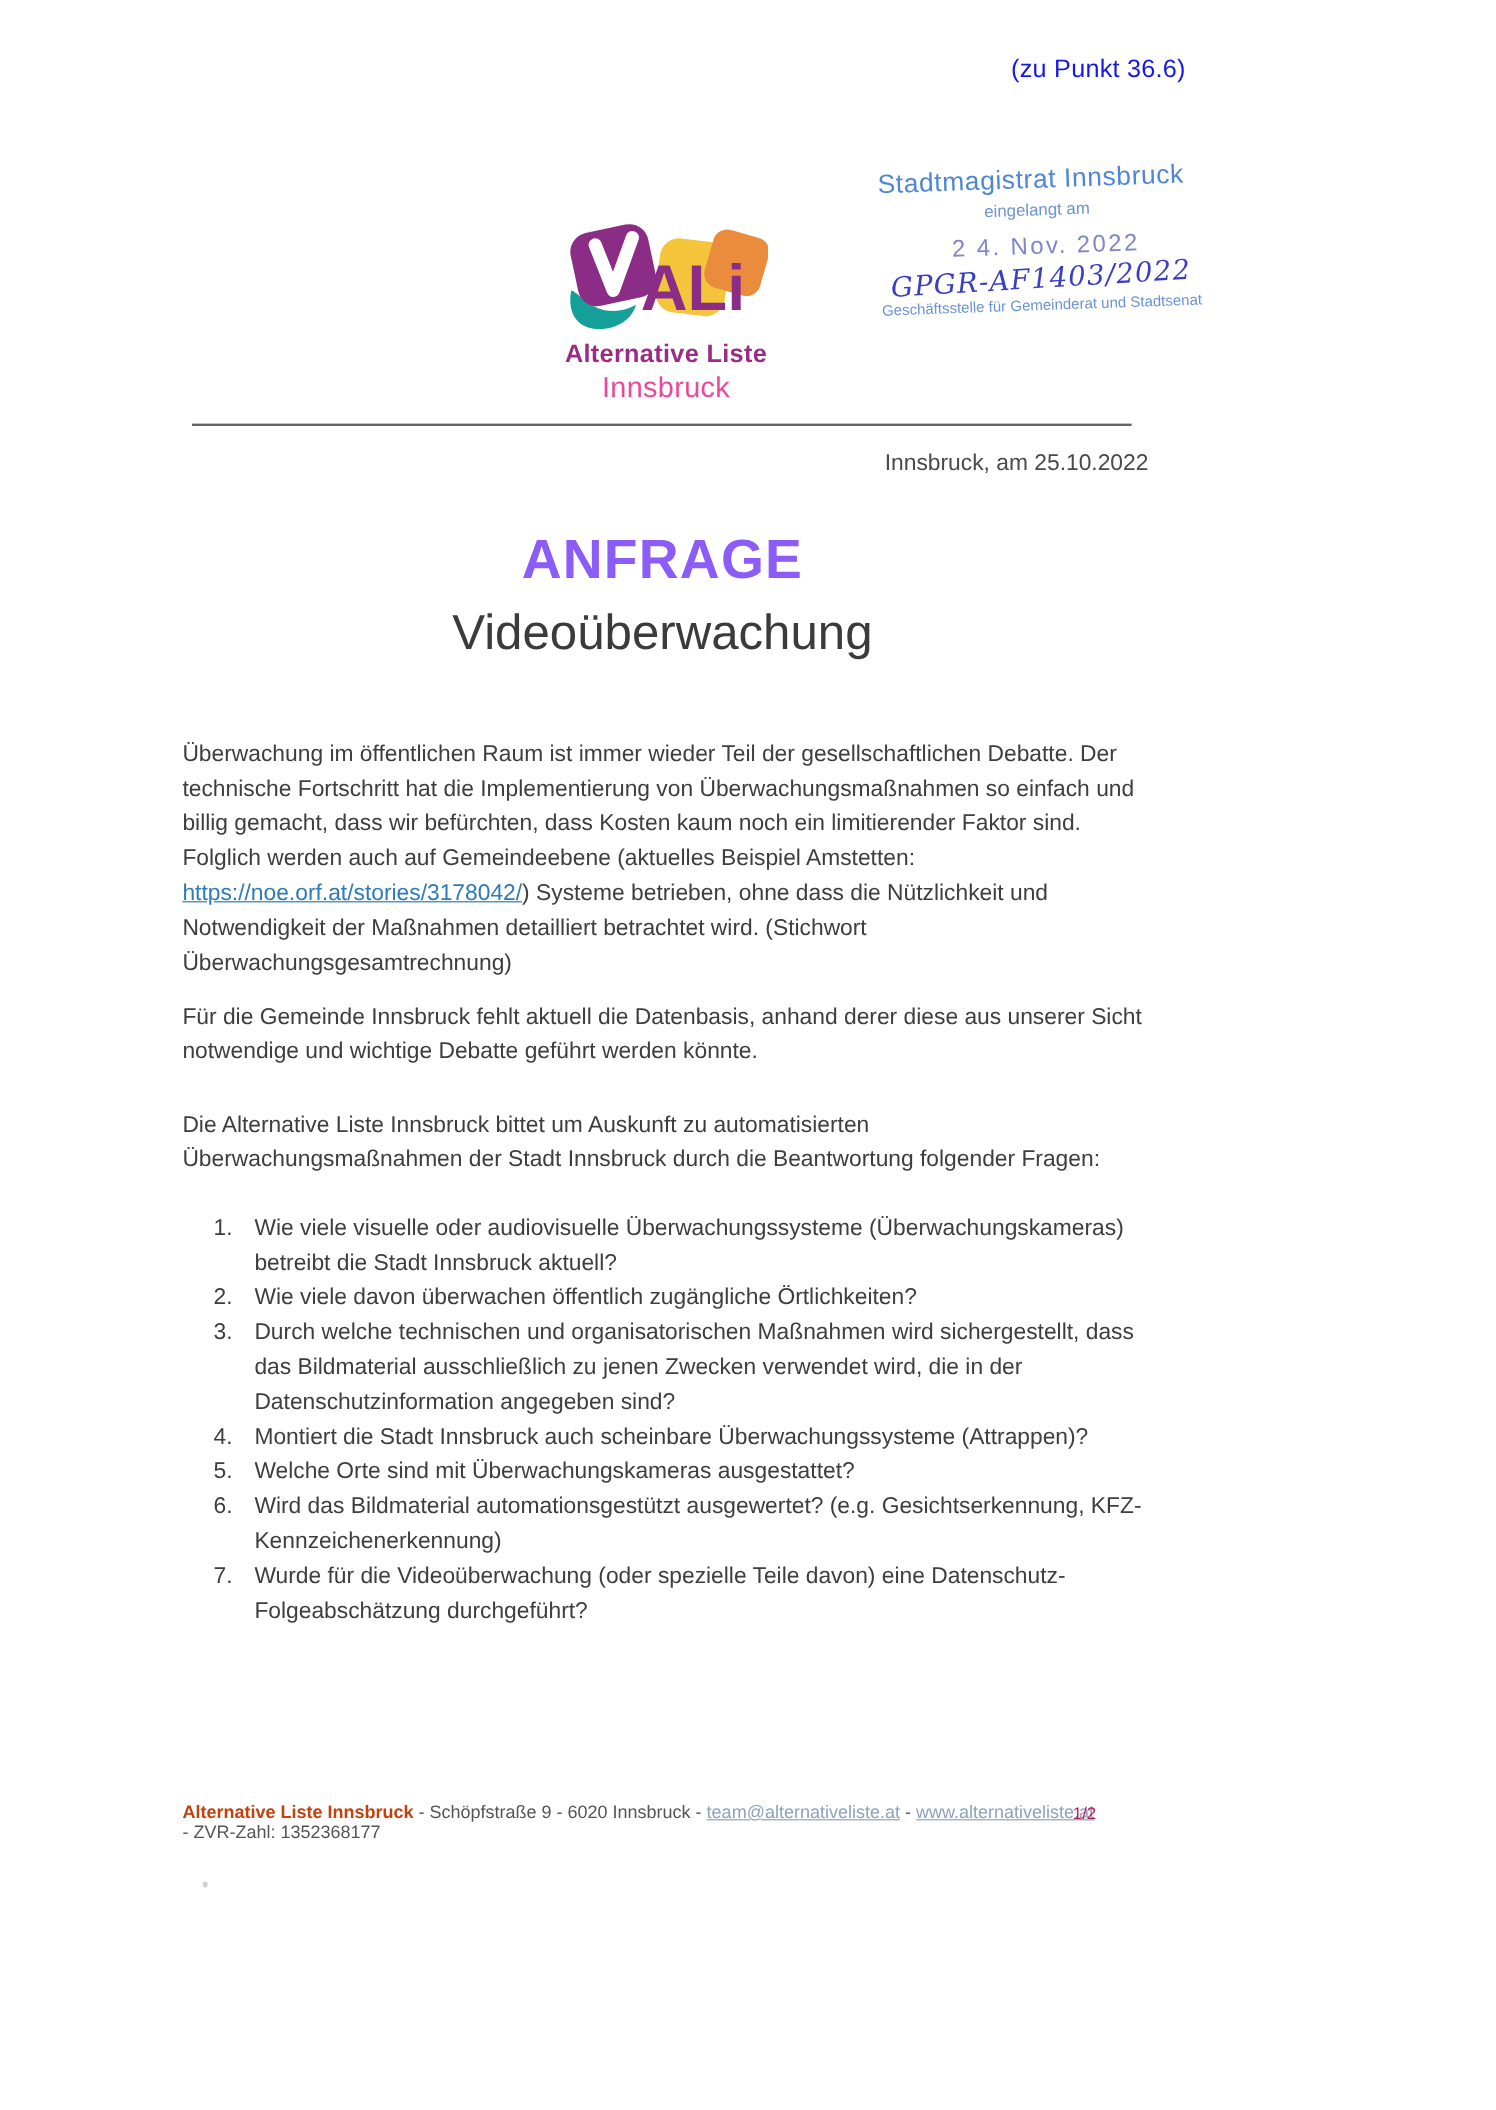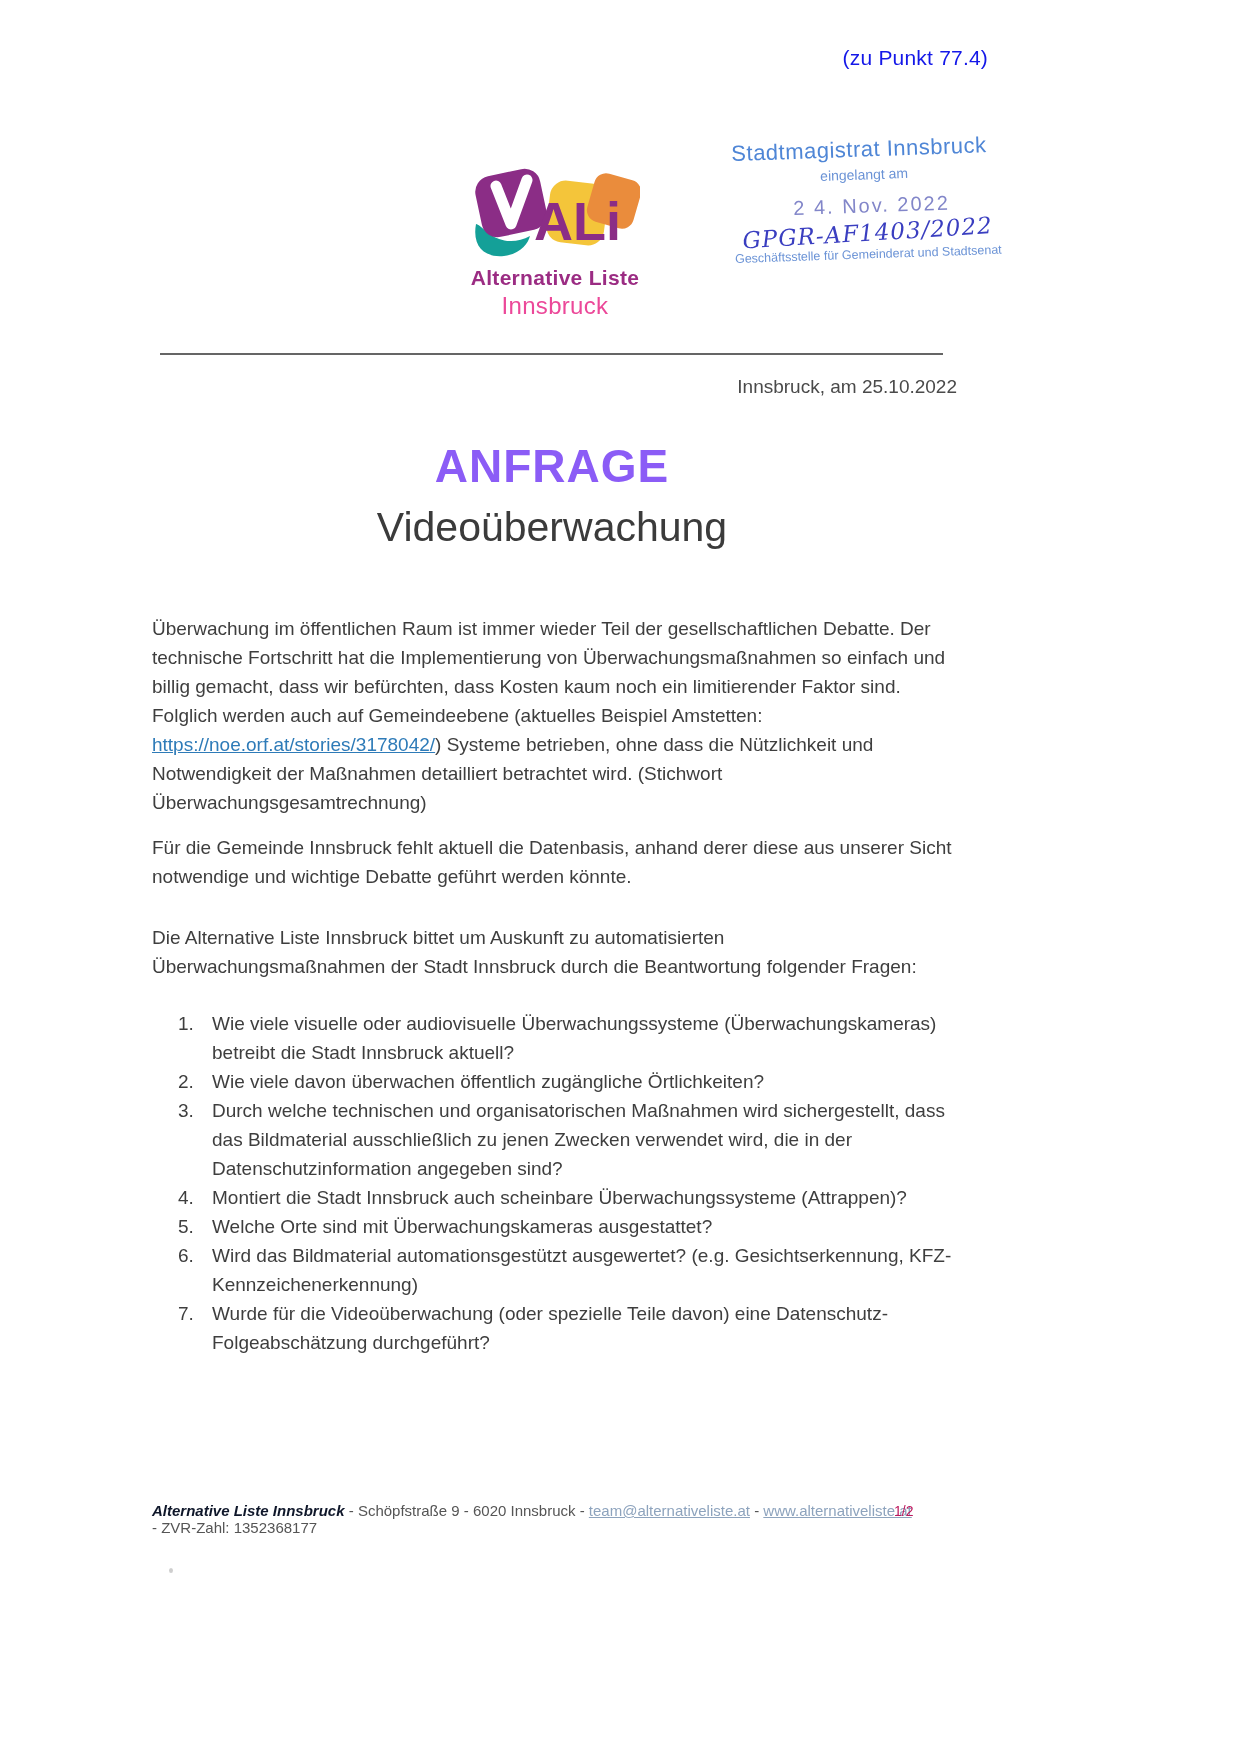--- a/index.html
+++ b/index.html
@@ -26,21 +26,21 @@
   .stamp-sub   { font-size:14px; margin:4px 0 0 88px; color:#6b93d6; }
   .stamp-date  { font-size:20px; margin:12px 0 0 60px; letter-spacing:2px; color:#8286c9; }
   .stamp-ref   {
     font-family:"DejaVu Serif", serif; font-style:italic;
     font-size:23px; margin:2px 0 0 8px; color:#3a3ec0;
     transform:rotate(-1.5deg); letter-spacing:1px;
   }
   .stamp-dept  { font-size:12.5px; margin-top:2px; color:#6b93d6; }
 
   
-  .logo { position:absolute; left:400px; top:166px; width:310px; text-align:center; }
+  .logo { position:absolute; left:400px; top:184px; width:310px; text-align:center; }
   .logo svg { display:block; margin:0 auto; }
   .logo-line1 { font-size:21px; font-weight:bold; color:#9b2c83; margin-top:0; letter-spacing:.3px; }
   .logo-line2 { font-size:24px; font-weight:normal; color:#ec4899; margin-top:2px; letter-spacing:.3px; }
 
   .divider {
     position:absolute; left:160px; top:353px; width:783px; height:2px;
     background:#4a4a4a; opacity:.85;
   }
 
   .date-line {
@@ -73,33 +73,33 @@
   .questions li::before {
     content:counter(q) "."; position:absolute; left:26px; color:#3e3e3e;
   }
 
   
   .footer {
     position:absolute; left:152px; top:1502px; width:760px;
     font-size:15px; color:#555; white-space:pre-wrap;
   }
   .footer span { white-space:pre-wrap; }
-  .f-org { font-weight:bold; color:#0f172a;font-style:italic; }
+  .f-org { font-weight:bold; color:#c2410c; }
   .f-link { color:#8da3bd; text-decoration:underline; cursor:pointer; }
   .page-num { position:absolute; left:894px; top:1503px; font-size:14px; color:#be185d; }
 
   .speck { position:absolute; left:169px; top:1568px; width:4px; height:5px;
     background:#b9b9b9; border-radius:50%; opacity:.7; }
 </style>
 </head>
 <body>
 
 <div class="page">
 
-  <div class="corner-note">(zu Punkt 77.4)</div>
+  <div class="corner-note">(zu Punkt 36.6)</div>
 
   <div class="stamp">
     <div class="stamp-title">Stadtmagistrat Innsbruck</div>
     <div class="stamp-sub">eingelangt am</div>
     <div class="stamp-date">2 4. Nov. 2022</div>
     <div class="stamp-ref">GPGR-AF1403/2022</div>
     <div class="stamp-dept">Geschäftsstelle für Gemeinderat und Stadtsenat</div>
   </div>
 
   <div class="logo">

